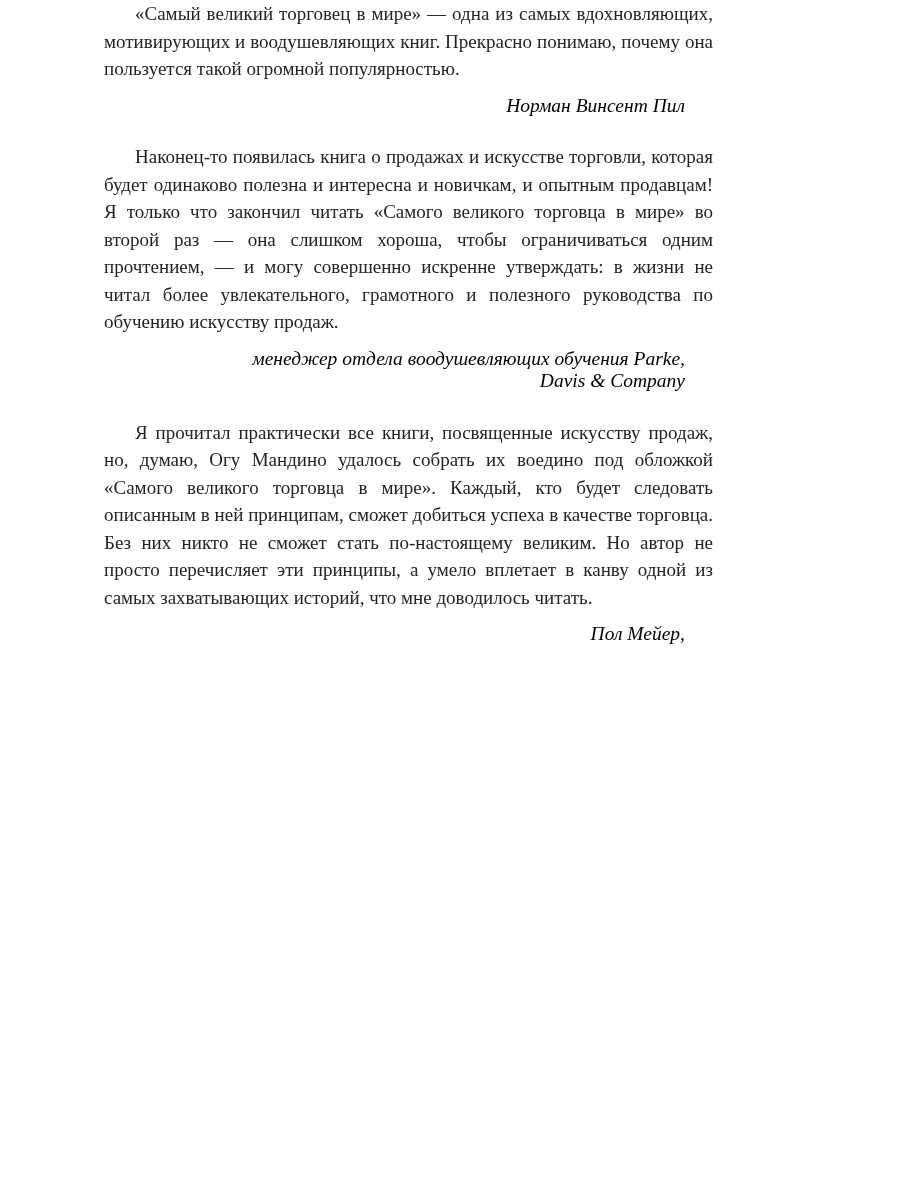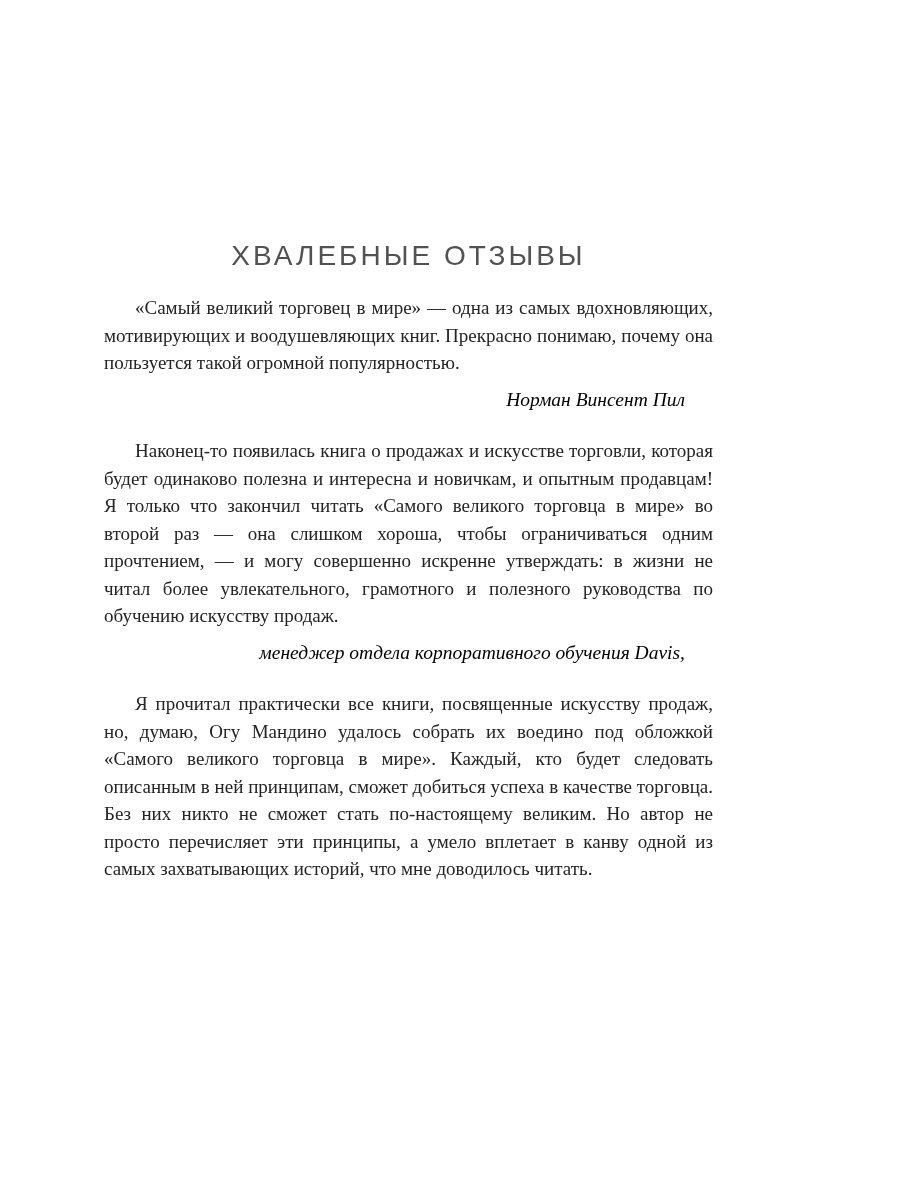--- a/index.html
+++ b/index.html
@@ -53,36 +53,37 @@
   .attribution .line {
     display: block;
   }
 </style>
 </head>
 <body>
 
 <div class="page">
   <div class="column">
 
-    <h1 class="page-title">ХВАЛЕБНЫЕ ОТЗЫВЫ</h1>
 
     <div>
       <p class="review-text">«Самый великий торговец в мире» — одна из самых вдохновляющих, мотивирующих и воодушевляющих книг. Прекрасно понимаю, почему она пользуется такой огромной популярностью.</p>
       <div class="attribution">
         <span class="line">Норман Винсент Пил</span>
       </div>
     </div>
 
     <div>
       <p class="review-text">Наконец-то появилась книга о продажах и искусстве торговли, которая будет одинаково полезна и интересна и новичкам, и опытным продавцам! Я только что закончил читать «Самого великого торговца в мире» во второй раз — она слишком хороша, чтобы ограничиваться одним прочтением, — и могу совершенно искренне утверждать: в жизни не читал более увлекательного, грамотного и полезного руководства по обучению искусству продаж.</p>
       <div class="attribution">
-        <span class="line">менеджер отдела корпоративного обучения Davis,</span>
+        <span class="line">менеджер отдела воодушевляющих обучения Parke,</span>
+        <span class="line">Davis &amp; Company</span>
       </div>
     </div>
 
     <div>
       <p class="review-text">Я прочитал практически все книги, посвященные искусству продаж, но, думаю, Огу Мандино удалось собрать их воедино под обложкой «Самого великого торговца в мире». Каждый, кто будет следовать описанным в ней принципам, сможет добиться успеха в качестве торговца. Без них никто не сможет стать по-настоящему великим. Но автор не просто перечисляет эти принципы, а умело вплетает в канву одной из самых захватывающих историй, что мне доводилось читать.</p>
       <div class="attribution">
+        <span class="line">Пол Мейер,</span>
       </div>
     </div>
 
   </div>
 </div>
 
 </body></html>

